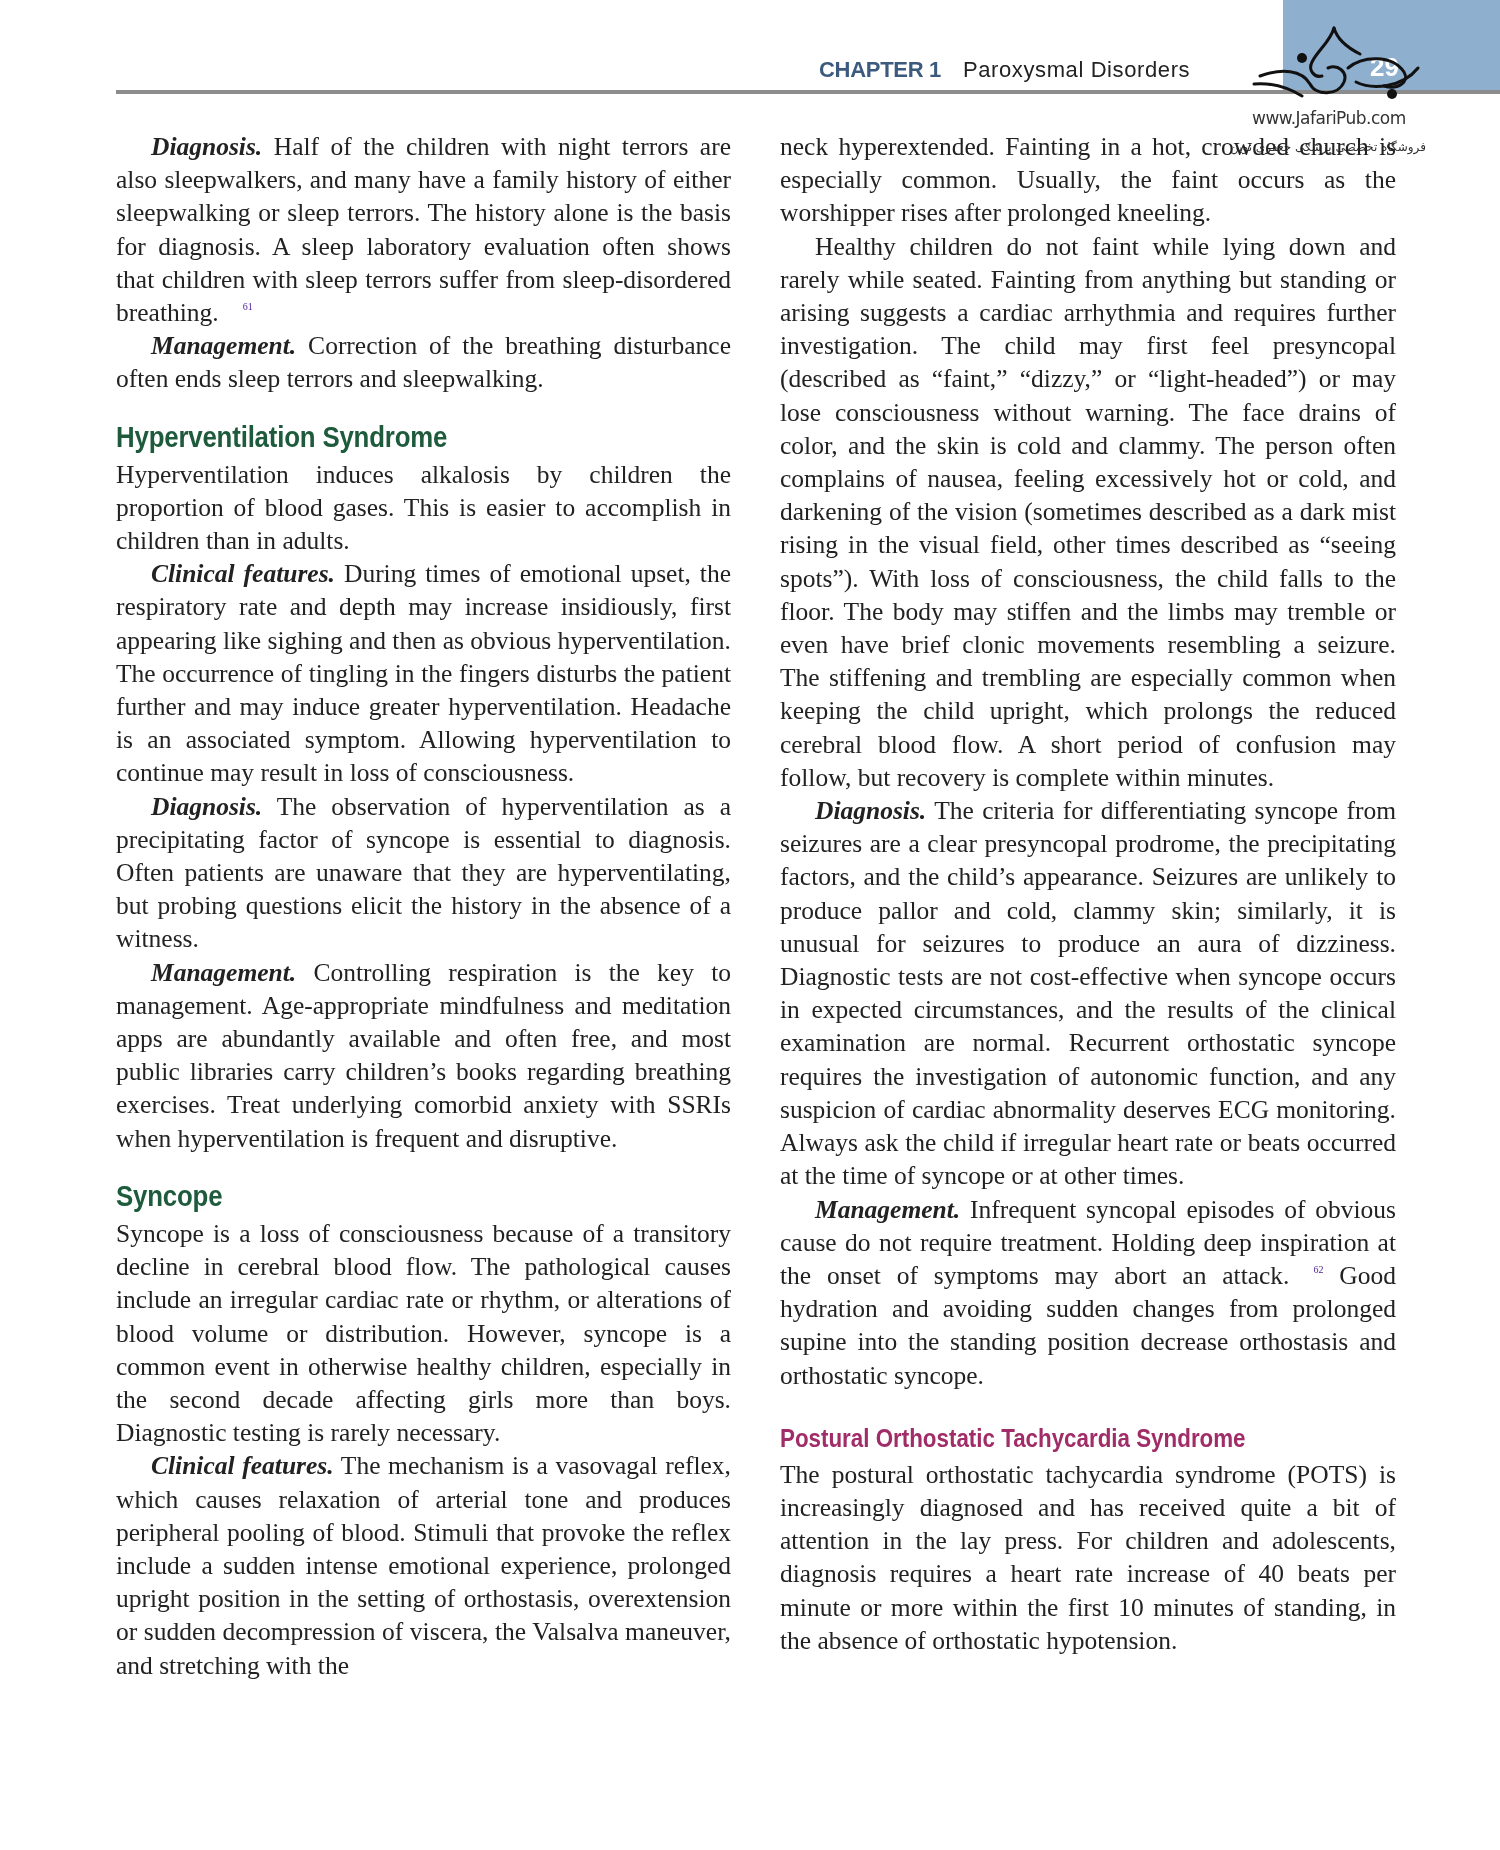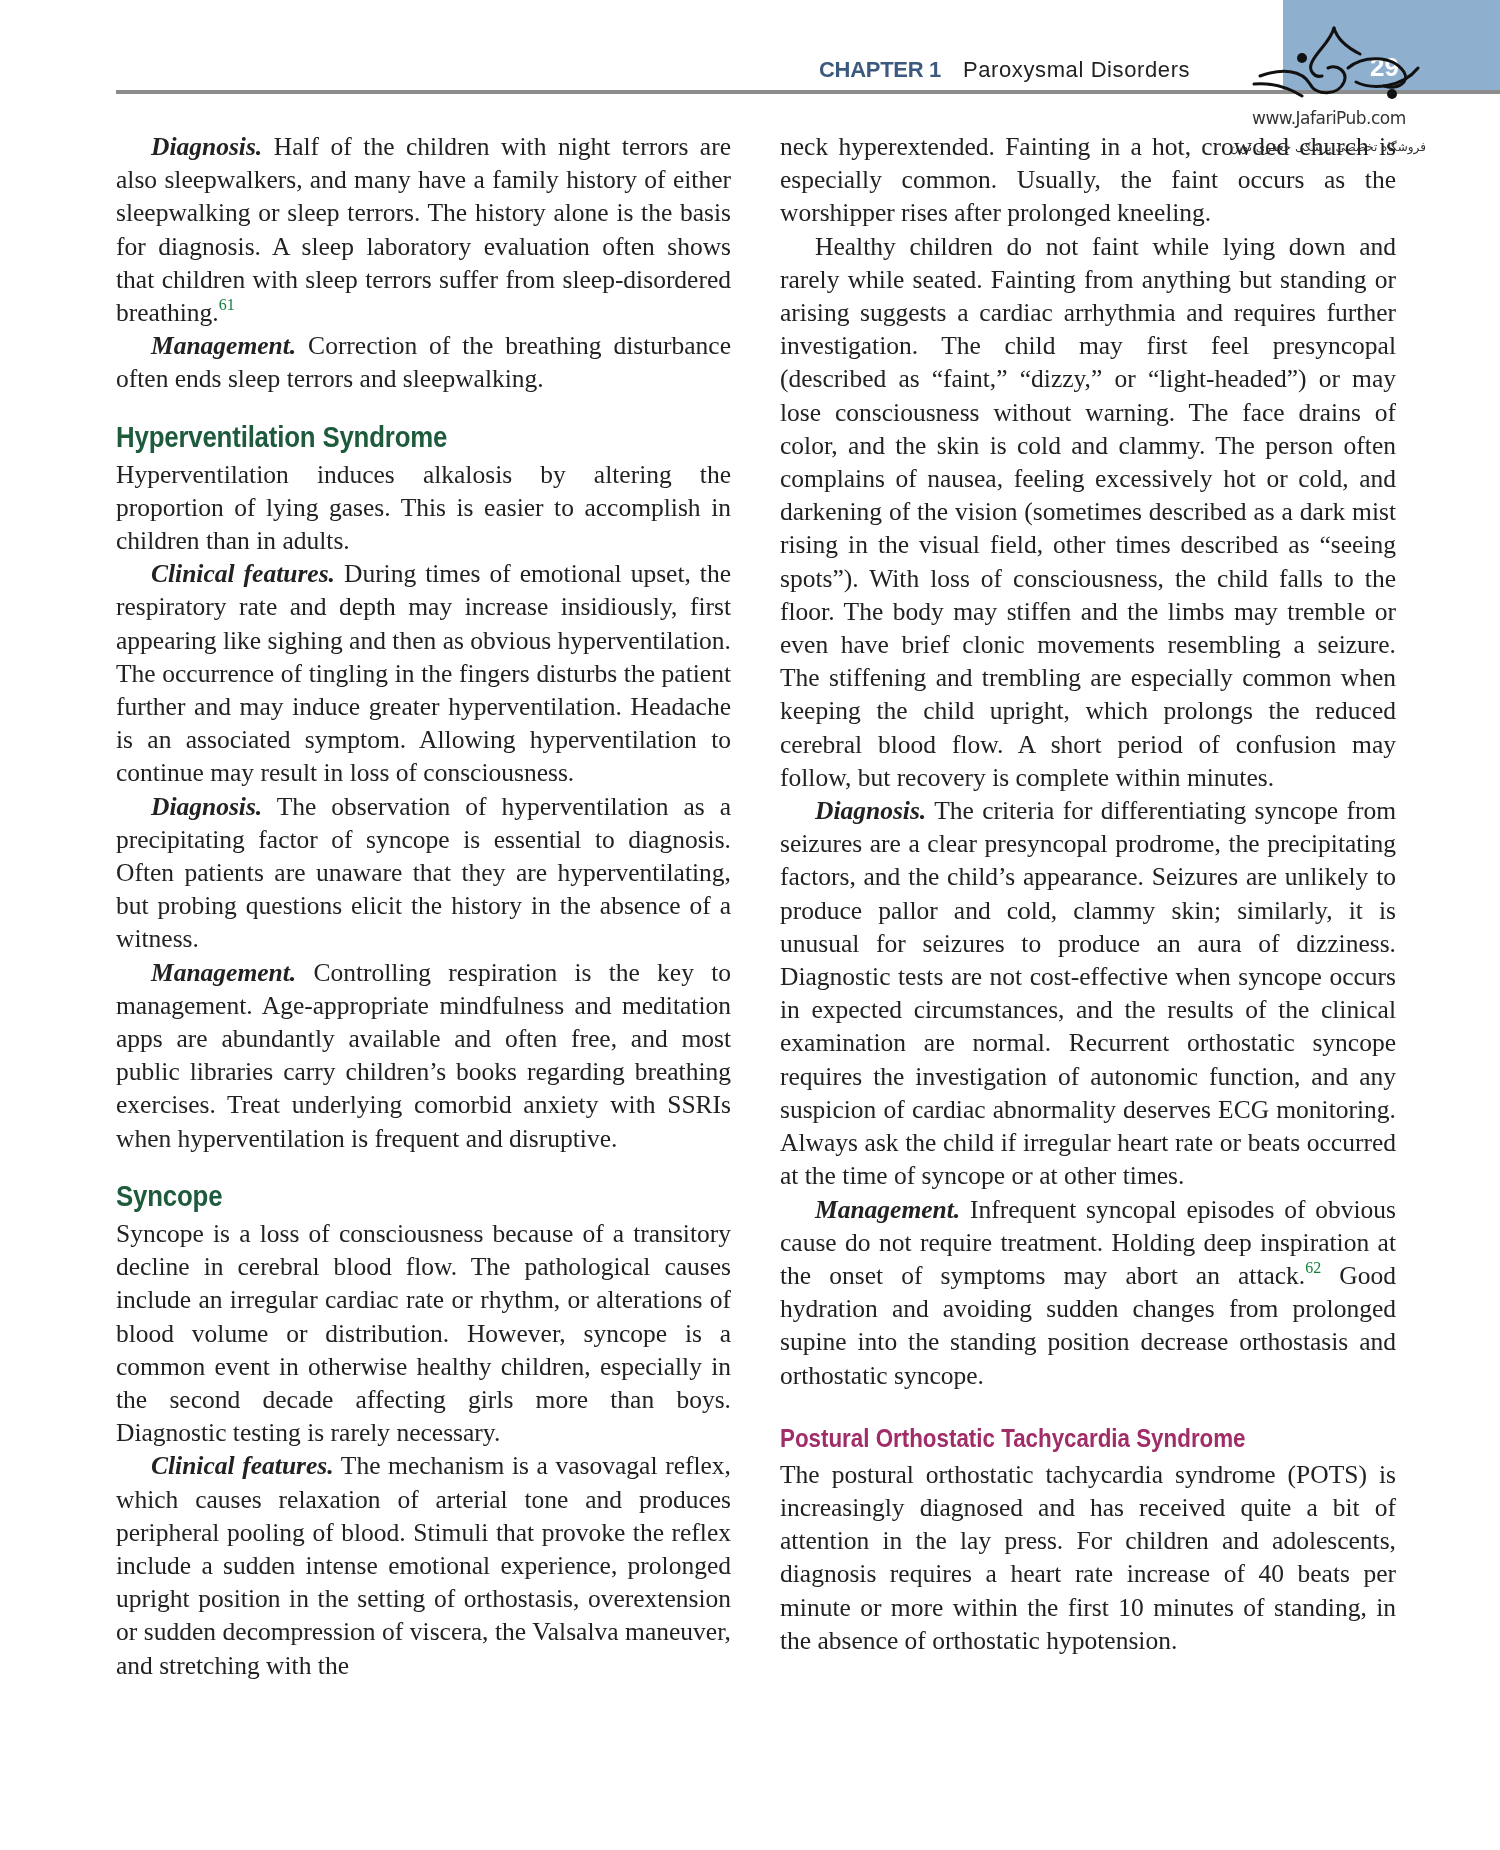--- a/index.html
+++ b/index.html
@@ -19,21 +19,21 @@
   .wm-url { position: absolute; left: 1252px; top: 108px; font-family: "DejaVu Sans", sans-serif; font-size: 17px; color: #333; letter-spacing: -0.5px; }
   .wm-store { position: absolute; left: 1222px; top: 140px; font-family: "DejaVu Sans", sans-serif; font-size: 12px; color: #333; direction: rtl; white-space: nowrap; padding-left: 8px; }
 
   
   .col { position: absolute; top: 130px; font-family: "Liberation Serif", serif; font-size: 25.5px; line-height: 33.2px; color: #222; }
   .col-left { left: 116px; width: 615px; }
   .col-right { left: 780px; width: 616px; top: 130px; }
   .col p { margin: 0; text-align: justify; hyphens: manual; }
   .col p.ind { text-indent: 35px; }
   .run-in { font-weight: bold; font-style: italic; }
-  .sup { font-size: 16px; vertical-align: 11px; line-height: 0; color: #15803d; }
+  .sup { font-size: 10px; vertical-align: 11px; line-height: 0; color: #4c1d95; margin-left: 24px; }
 
   h2.sec { margin: 24px 0 4px 0; font-family: "Liberation Sans", sans-serif; font-weight: bold; font-size: 30px; line-height: 34px; color: #1e5b3c; transform: scaleX(0.86); transform-origin: left; white-space: nowrap; letter-spacing: -0.2px; }
   h3.subsec { margin: 30px 0 4px 0; font-family: "Liberation Sans", sans-serif; font-weight: bold; font-size: 26px; line-height: 32px; color: #a02c68; transform: scaleX(0.86); transform-origin: left; white-space: nowrap; }
 </style>
 </head>
 <body>
 
 <div class="page">
 
   <div class="page-num-box"></div>
@@ -56,21 +56,21 @@
     <circle cx="140" cy="70" r="5" fill="#111"></circle>
   </svg>
   <div class="wm-url">www.JafariPub.com</div>
   <div class="wm-store">فروشگاه تخصصی پزشکی جعفری نوین</div>
 
   <div class="col col-left">
     <p class="ind"><span class="run-in">Diagnosis.</span><span> Half of the children with night terrors are also sleepwalkers, and many have a family history of either sleepwalking or sleep terrors. The history alone is the basis for diagnosis. A sleep laboratory evaluation often shows that children with sleep terrors suffer from sleep-disordered breathing.</span><span class="sup">61</span></p>
     <p class="ind"><span class="run-in">Management.</span><span> Correction of the breathing disturbance often ends sleep terrors and sleepwalking.</span></p>
 
     <h2 class="sec">Hyperventilation Syndrome</h2>
-    <p>Hyperventilation induces alkalosis by altering the proportion of lying gases. This is easier to accomplish in children than in adults.</p>
+    <p>Hyperventilation induces alkalosis by children the proportion of blood gases. This is easier to accomplish in children than in adults.</p>
     <p class="ind"><span class="run-in">Clinical features.</span><span> During times of emotional upset, the respiratory rate and depth may increase insidiously, first appearing like sighing and then as obvious hyperventilation. The occurrence of tingling in the fingers disturbs the patient further and may induce greater hyperventilation. Headache is an associated symptom. Allowing hyperventilation to continue may result in loss of consciousness.</span></p>
     <p class="ind"><span class="run-in">Diagnosis.</span><span> The observation of hyperventilation as a precipitating factor of syncope is essential to diagnosis. Often patients are unaware that they are hyperventilating, but probing questions elicit the history in the absence of a witness.</span></p>
     <p class="ind"><span class="run-in">Management.</span><span> Controlling respiration is the key to management. Age-appropriate mindfulness and meditation apps are abundantly available and often free, and most public libraries carry children’s books regarding breathing exercises. Treat underlying comorbid anxiety with SSRIs when hyperventilation is frequent and disruptive.</span></p>
 
     <h2 class="sec">Syncope</h2>
     <p>Syncope is a loss of consciousness because of a transitory decline in cerebral blood flow. The pathological causes include an irregular cardiac rate or rhythm, or alterations of blood volume or distribution. However, syncope is a common event in otherwise healthy children, especially in the second decade affecting girls more than boys. Diagnostic testing is rarely necessary.</p>
     <p class="ind"><span class="run-in">Clinical features.</span><span> The mechanism is a vasovagal reflex, which causes relaxation of arterial tone and produces peripheral pooling of blood. Stimuli that provoke the reflex include a sudden intense emotional experience, prolonged upright position in the setting of orthostasis, overextension or sudden decompression of viscera, the Valsalva maneuver, and stretching with the</span></p>
   </div>
 
   <div class="col col-right">

